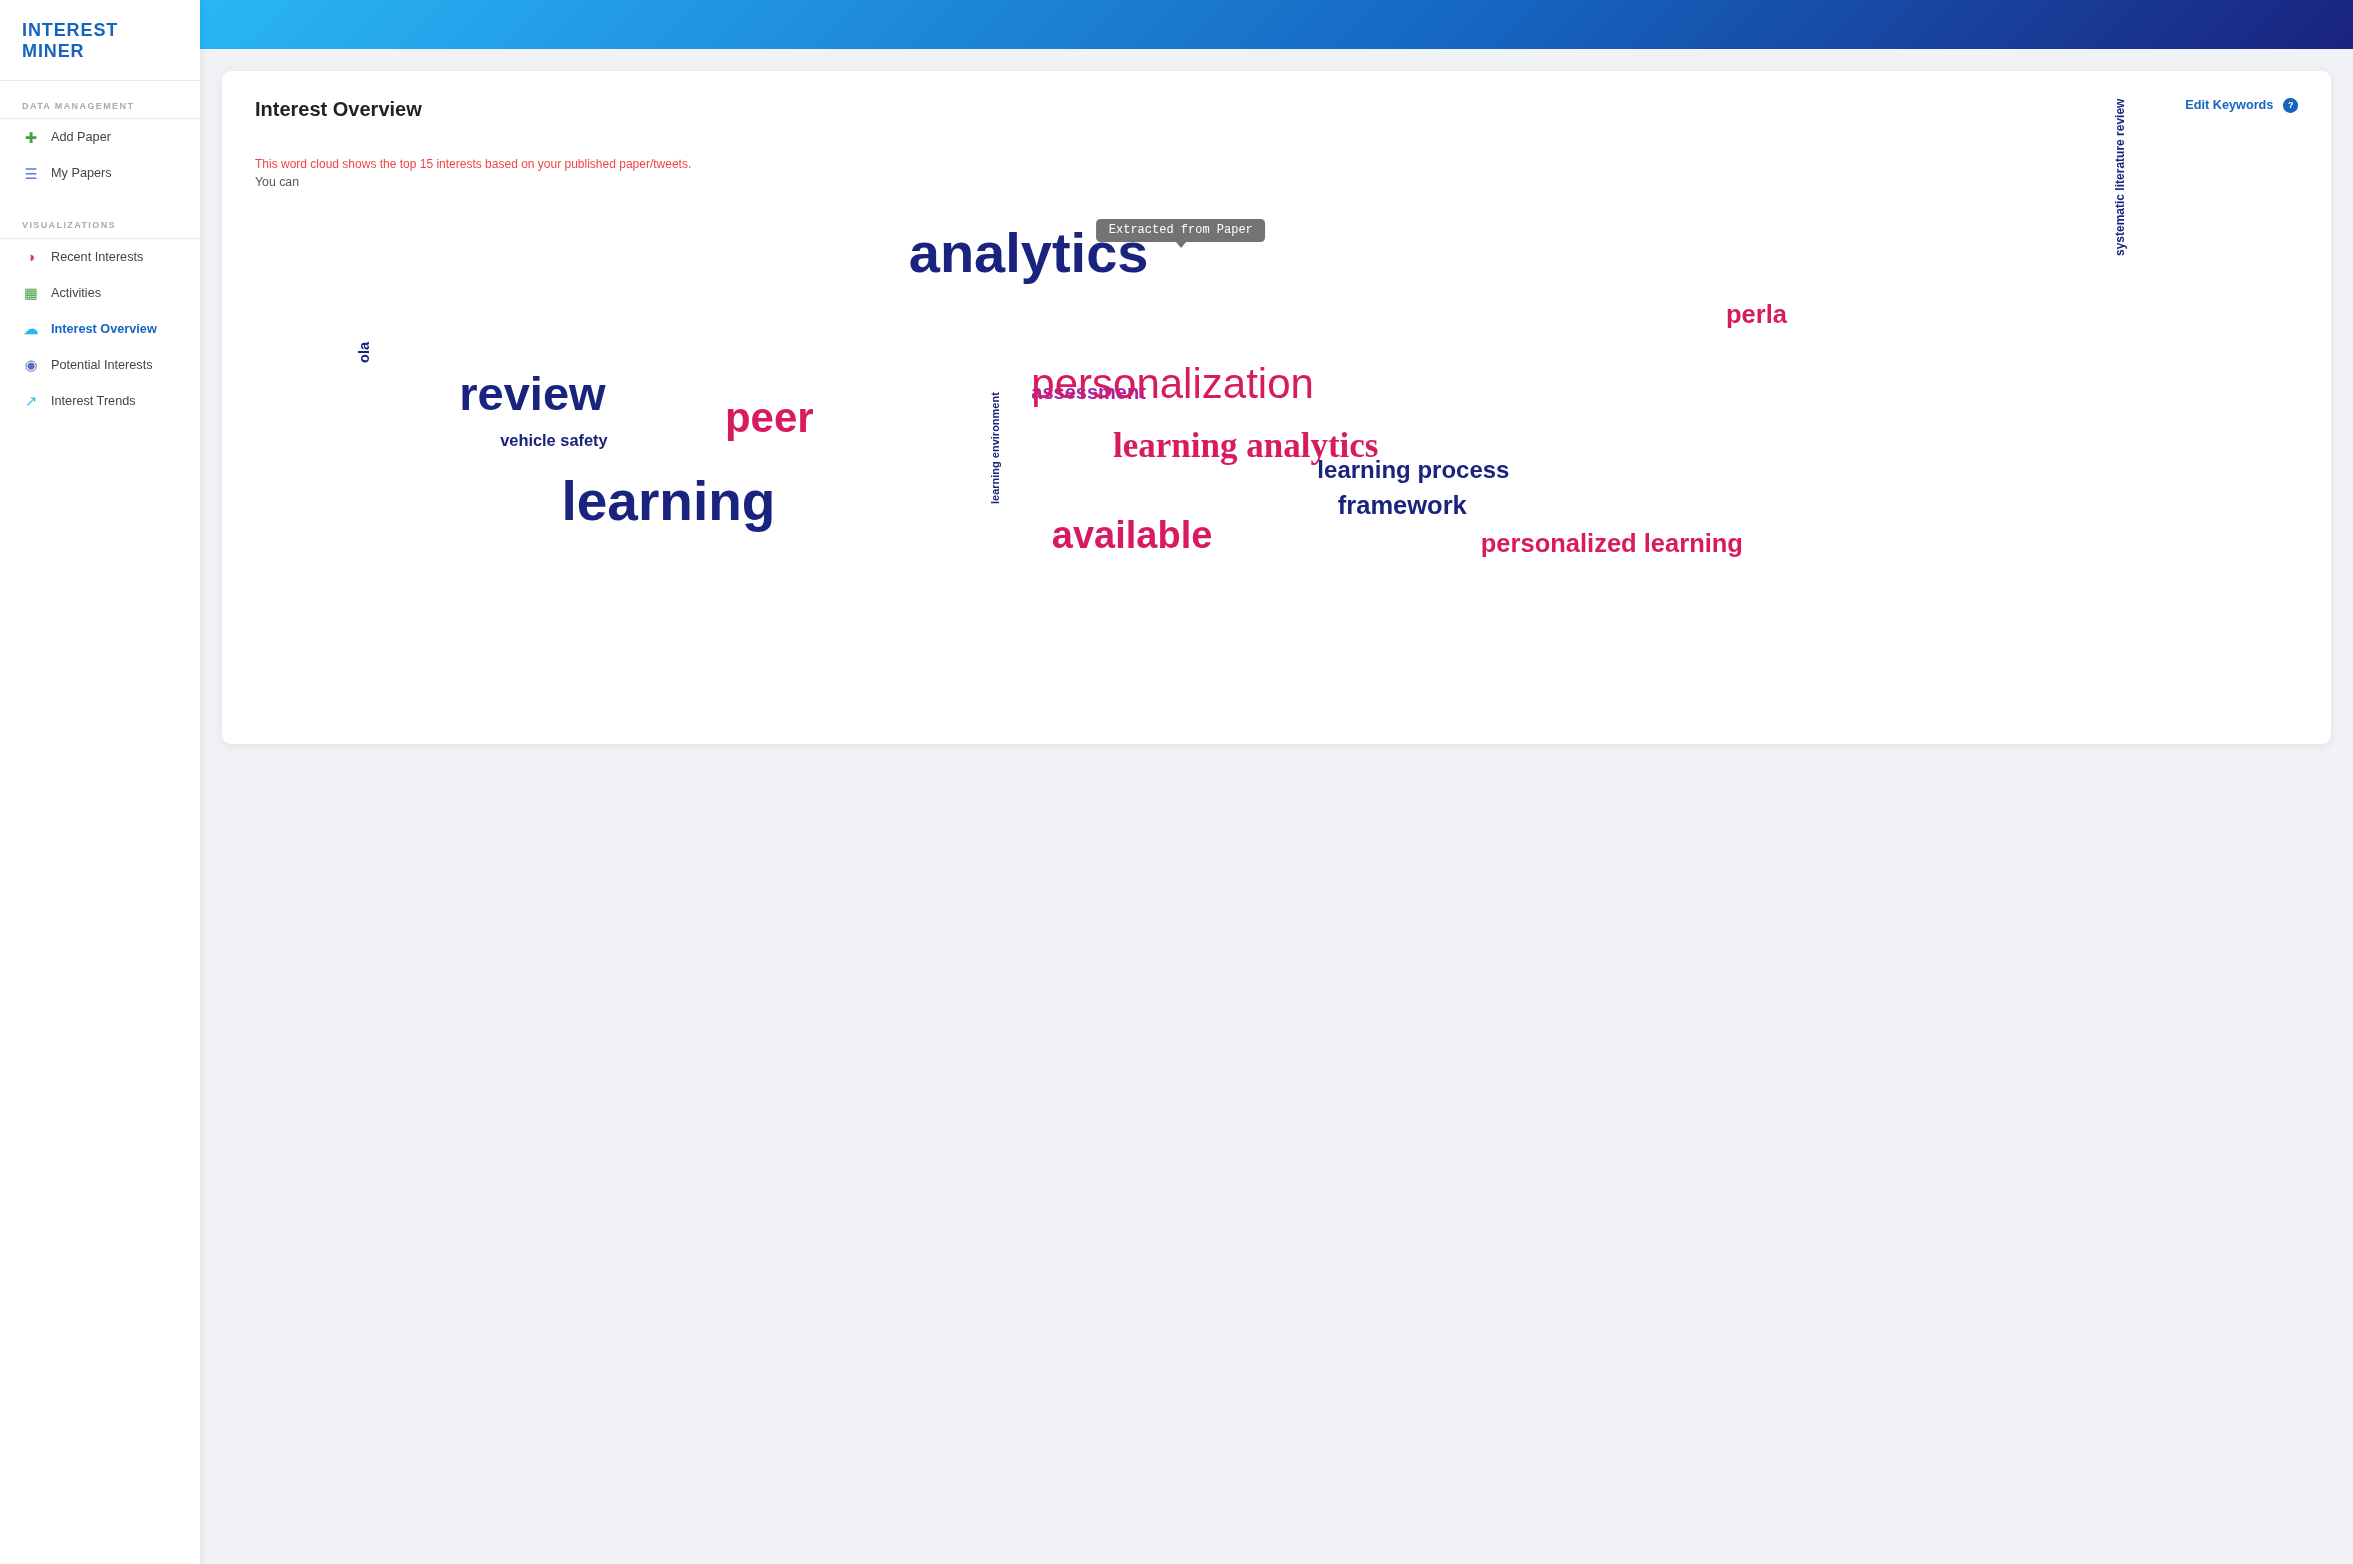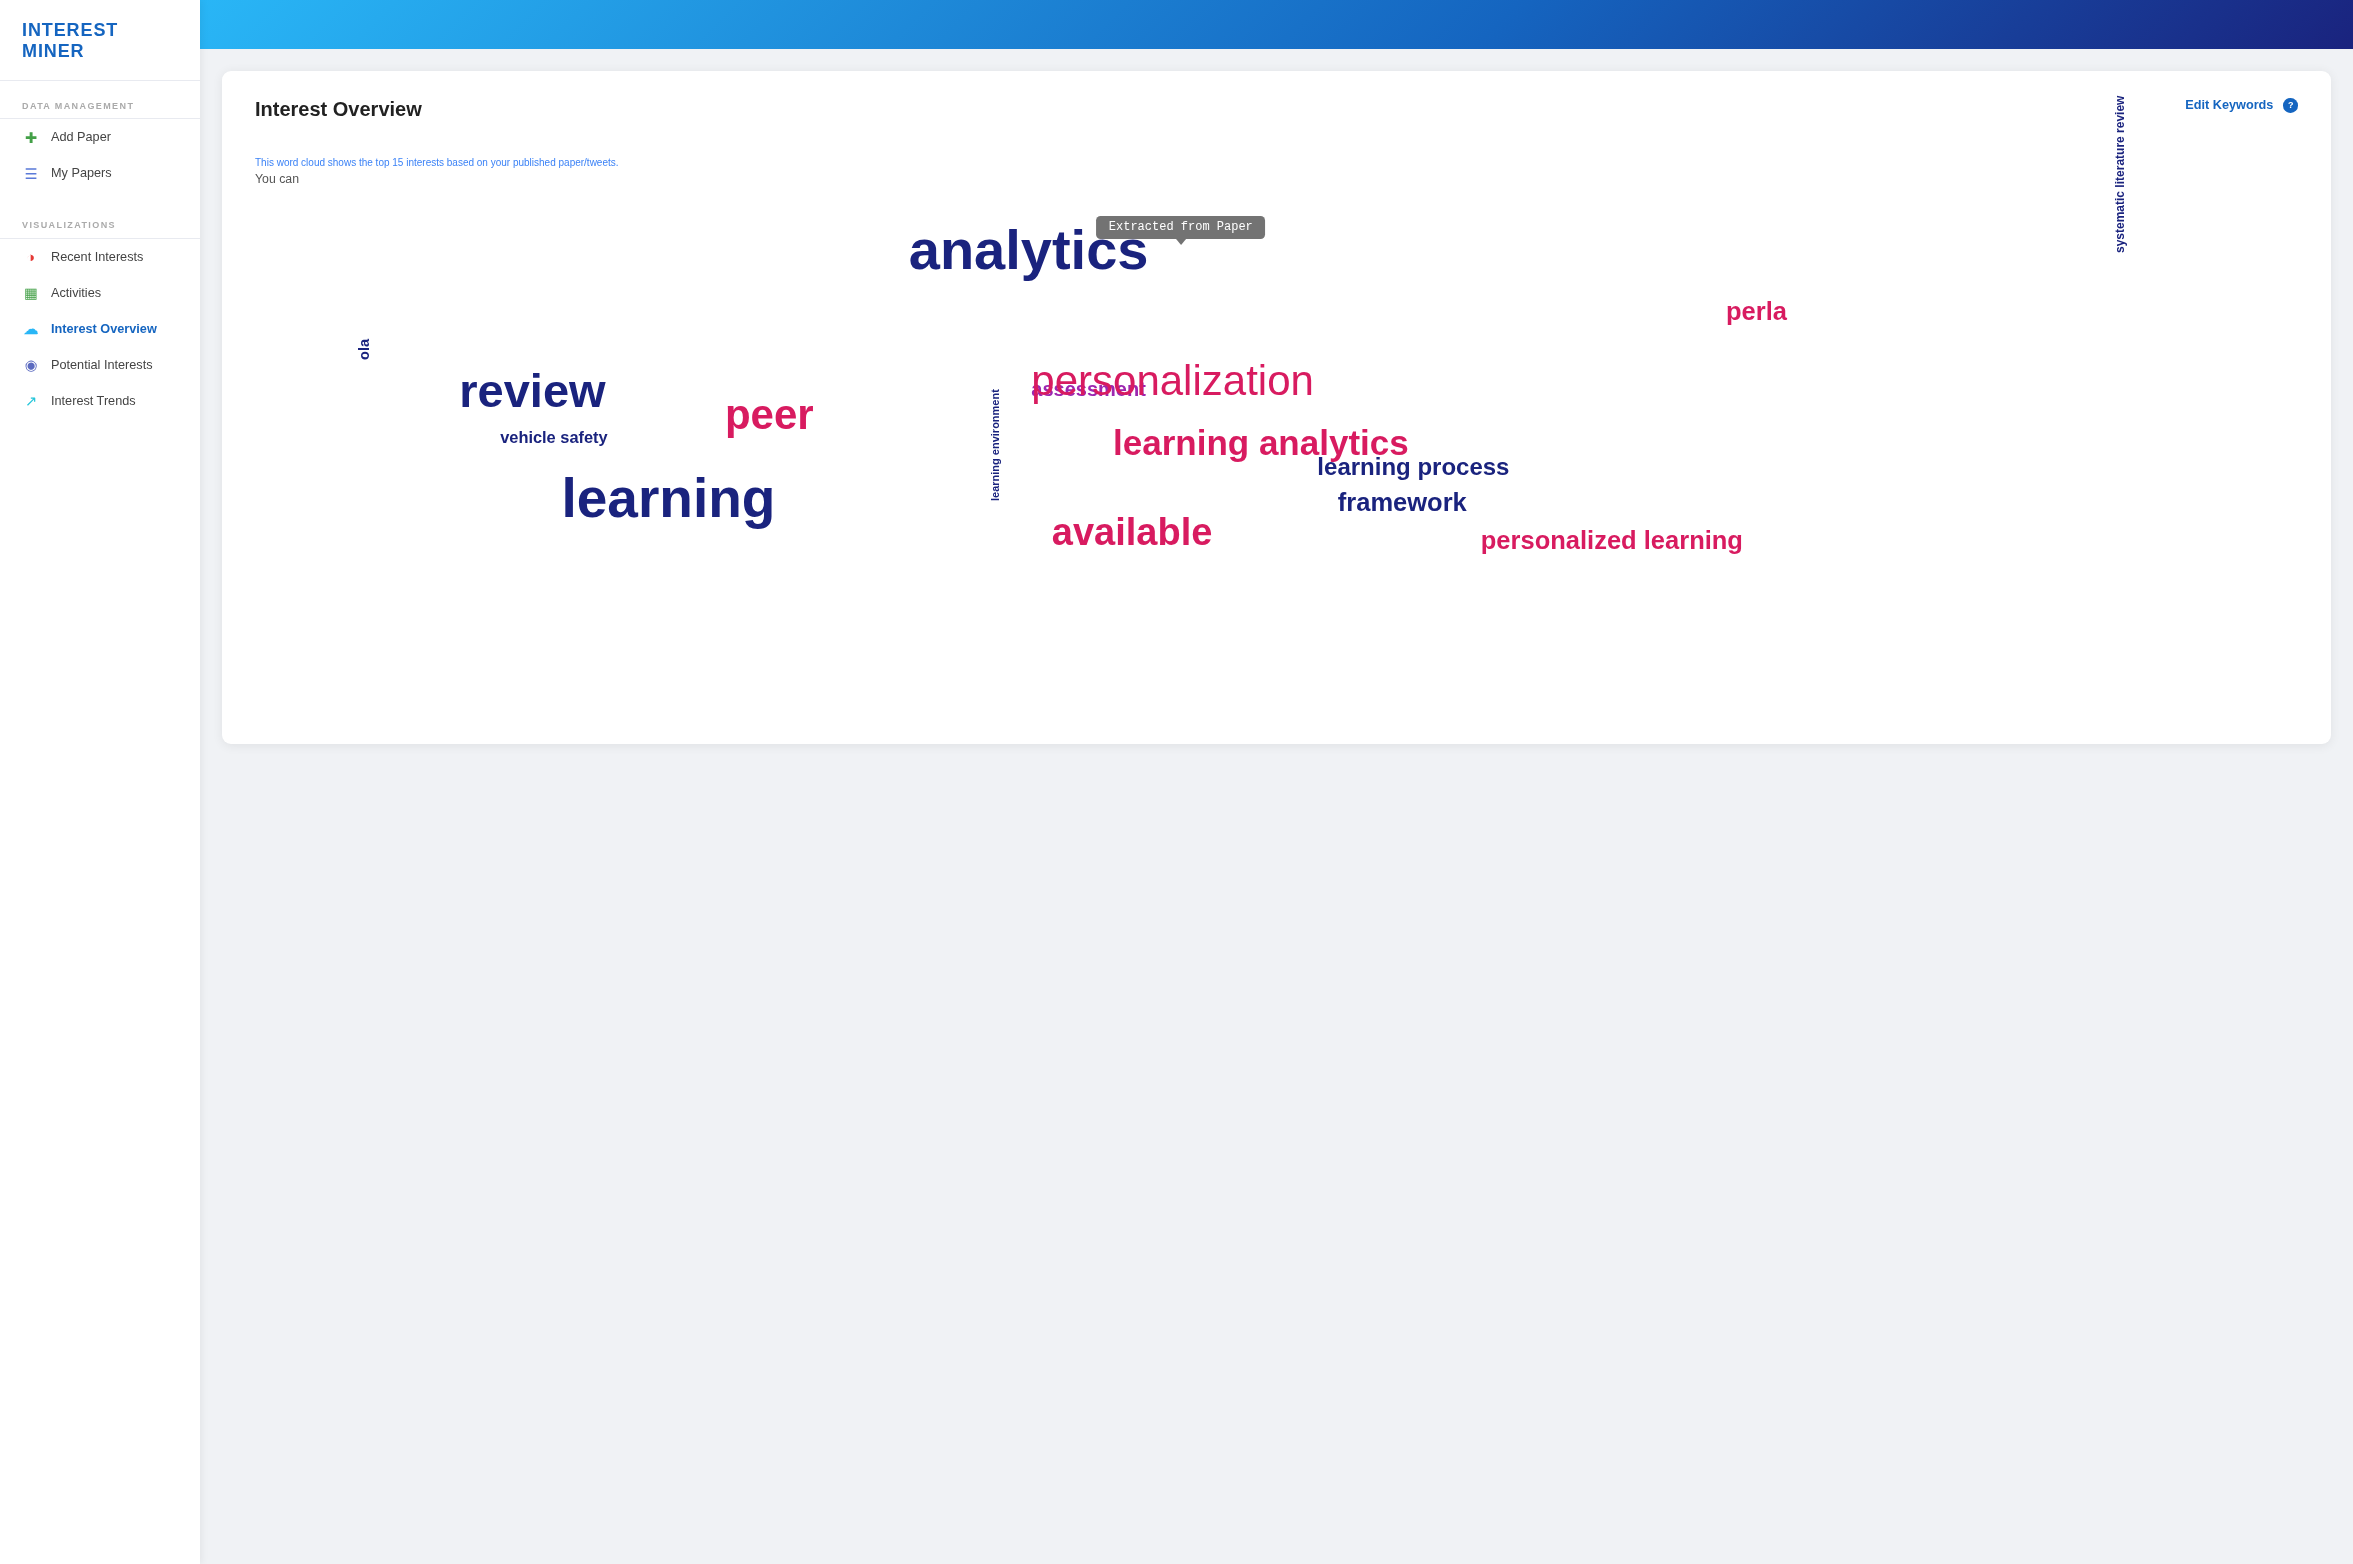--- a/index.html
+++ b/index.html
@@ -101,22 +101,22 @@
       justify-content: space-between;
       align-items: flex-start;
     }
     .card-title {
       font-size: 20px;
       font-weight: 700;
       color: #222;
       margin-bottom: 5.5px;
     }
     .card-subtitle {
-      font-size: 10px;
-      color: #3b82f6;
+      font-size: 12px;
+      color: #ef4444;
       margin-bottom: 3.6px;
       margin-top: 36px;
     }
     .card-youcan {
       font-size: 12.3px;
       color: #555;
       margin-bottom: 11px;
     }
     .card-bullets {
       list-style: disc;
@@ -273,21 +273,21 @@
         <div id="wordcloud-container" style="position:relative; width:100%; height:100%;">
             <span class="word" style="font-size: 56px; color: rgb(26, 35, 126); left: 32%; top: 2%; font-weight: 700; font-family: Arial, sans-serif; white-space: nowrap;">analytics</span>
             <span class="word" style="font-size: 14.6px; color: rgb(26, 35, 126); left: 5%; top: 38%; font-weight: 700; font-family: Arial, sans-serif; white-space: nowrap; transform: rotate(-90deg); transform-origin: 0px 0px;">ola</span>
             <span class="word" style="font-size: 47px; color: rgb(26, 35, 126); left: 10%; top: 40%; font-weight: 700; font-family: Arial, sans-serif; white-space: nowrap;">review</span>
             <span class="word" style="font-size: 42px; color: rgb(216, 27, 96); left: 23%; top: 47%; font-weight: 700; font-family: Arial, sans-serif; white-space: nowrap;">peer</span>
             <span class="word" style="font-size: 20px; color: rgb(156, 39, 176); left: 38%; top: 43%; font-weight: 700; font-family: Arial, sans-serif; white-space: nowrap;">assessment</span>
             <span class="word" style="font-size: 42px; color: rgb(216, 27, 96); left: 38%; top: 38%; font-weight: 400; font-family: Arial, sans-serif; white-space: nowrap;">personalization</span>
             <span class="word" style="font-size: 25.5px; color: rgb(216, 27, 96); left: 72%; top: 22%; font-weight: 700; font-family: Arial, sans-serif; white-space: nowrap;">perla</span>
             <span class="word" style="font-size: 12px; color: rgb(26, 35, 126); left: 91%; top: 10%; font-weight: 700; font-family: Arial, sans-serif; white-space: nowrap; transform: rotate(-90deg); transform-origin: 0px 0px;">systematic literature review</span>
             <span class="word" style="font-size: 16.4px; color: rgb(26, 35, 126); left: 12%; top: 56%; font-weight: 700; font-family: Arial, sans-serif; white-space: nowrap;">vehicle safety</span>
-            <span class="word" style="font-size: 35px; color: rgb(216, 27, 96); left: 42%; top: 55%; font-weight: 700; font-family: Liberation Sans, sans-serif; white-space: nowrap;">learning analytics</span>
+            <span class="word" style="font-size: 35px; color: rgb(216, 27, 96); left: 42%; top: 55%; font-weight: 700; font-family: Liberation Serif, serif; white-space: nowrap;">learning analytics</span>
             <span class="word" style="font-size: 55px; color: rgb(26, 35, 126); left: 15%; top: 67%; font-weight: 700; font-family: Arial, sans-serif; white-space: nowrap;">learning</span>
             <span class="word" style="font-size: 24px; color: rgb(26, 35, 126); left: 52%; top: 63%; font-weight: 700; font-family: Arial, sans-serif; white-space: nowrap;">learning process</span>
             <span class="word" style="font-size: 25.5px; color: rgb(26, 35, 126); left: 53%; top: 72%; font-weight: 700; font-family: Arial, sans-serif; white-space: nowrap;">framework</span>
             <span class="word" style="font-size: 11px; color: rgb(26, 35, 126); left: 36%; top: 75%; font-weight: 700; font-family: Arial, sans-serif; white-space: nowrap; transform: rotate(-90deg); transform-origin: 0px 0px;">learning environment</span>
             <span class="word" style="font-size: 38px; color: rgb(216, 27, 96); left: 39%; top: 78%; font-weight: 700; font-family: Arial, sans-serif; white-space: nowrap;">available</span>
             <span class="word" style="font-size: 25.5px; color: rgb(216, 27, 96); left: 60%; top: 82%; font-weight: 700; font-family: Arial, sans-serif; white-space: nowrap;">personalized learning</span>
           </div>
       </div>
     </div>
   </div>

